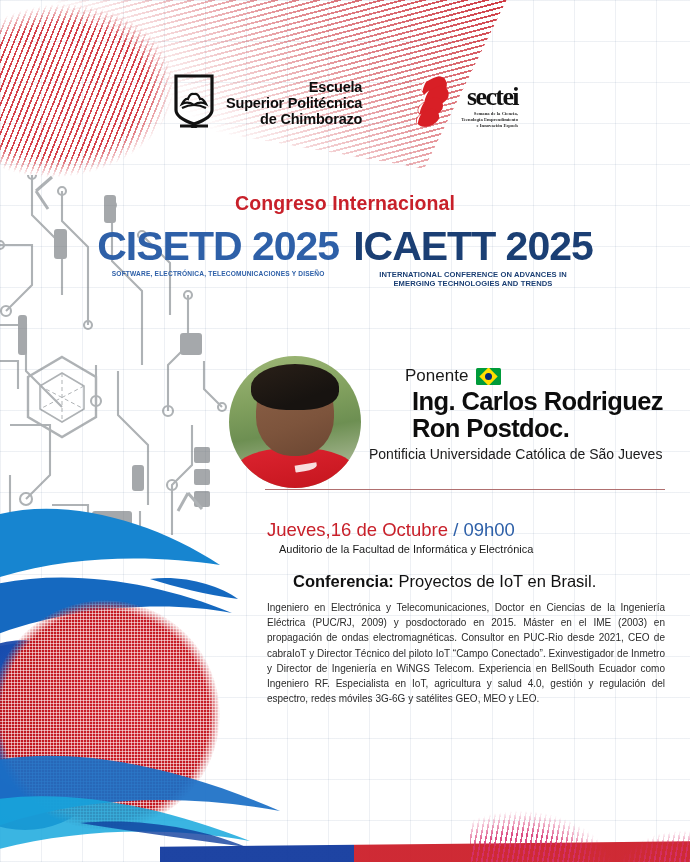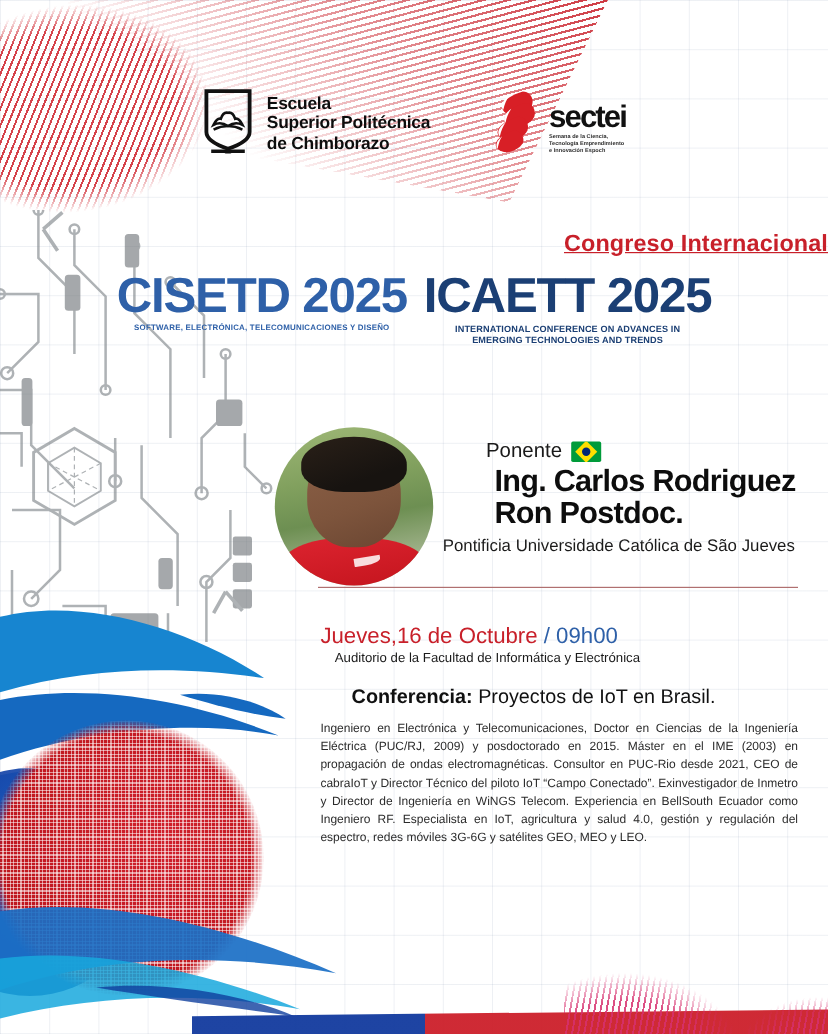--- a/index.html
+++ b/index.html
@@ -93,43 +93,43 @@
     mask-image: radial-gradient(ellipse 150px 110px at 20% 95%, #000 45%, transparent 66%),
                 radial-gradient(ellipse 110px 90px at 85% 100%, #000 45%, transparent 68%);
   }
 
   
   .content { position: relative; z-index: 5; }
 
   
   #logo-bar {
     position: absolute; left: 0; top: 74px; width: 690px;
-    display: flex; justify-content: center; align-items: flex-start; gap: 48px;
+    display: flex; justify-content: center; align-items: flex-start; gap: 48px; text-align: right;
   }
   .logo-espoch { display: flex; align-items: center; gap: 10px; }
   .shield { width: 44px; }
   .espoch-text {
     font-weight: bold; font-size: 14.5px; line-height: 1.12; color: #0d0d0d;
     letter-spacing: -0.2px;
   }
   .logo-sectei { display: flex; align-items: center; gap: 7px; }
-  .sectei-words { padding-top: 4px; }
+  .sectei-words { padding-top: 4px; font-family: Liberation Serif, serif; }
   .sectei-name {
     font-weight: bold; font-size: 26px; color: #111; letter-spacing: -1.6px;
     line-height: 0.9;
   }
   .sectei-sub {
     font-size: 4.6px; color: #2b2b2b; line-height: 1.32; margin-top: 2px;
     font-weight: bold; letter-spacing: 0.05px;
   }
 
   
   #congreso {
-    position: absolute; left: 0; top: 192px; width: 690px; text-align: right;
-    color: #c8202a; font-weight: bold; font-size: 19.5px; letter-spacing: 0.1px; text-decoration: underline;
+    position: absolute; left: 0; top: 192px; width: 690px; text-align: center;
+    color: #c8202a; font-weight: bold; font-size: 19.5px; letter-spacing: 0.1px;
   }
   #titles {
     position: absolute; left: 0; top: 226px; width: 690px;
     display: flex; justify-content: center; align-items: flex-start; gap: 14px;
   }
   .title-block { text-align: center; }
   #cisetd-name {
     font-size: 41px; font-weight: bold; color: #2e60a8; line-height: 1;
     letter-spacing: -1px;
   }

